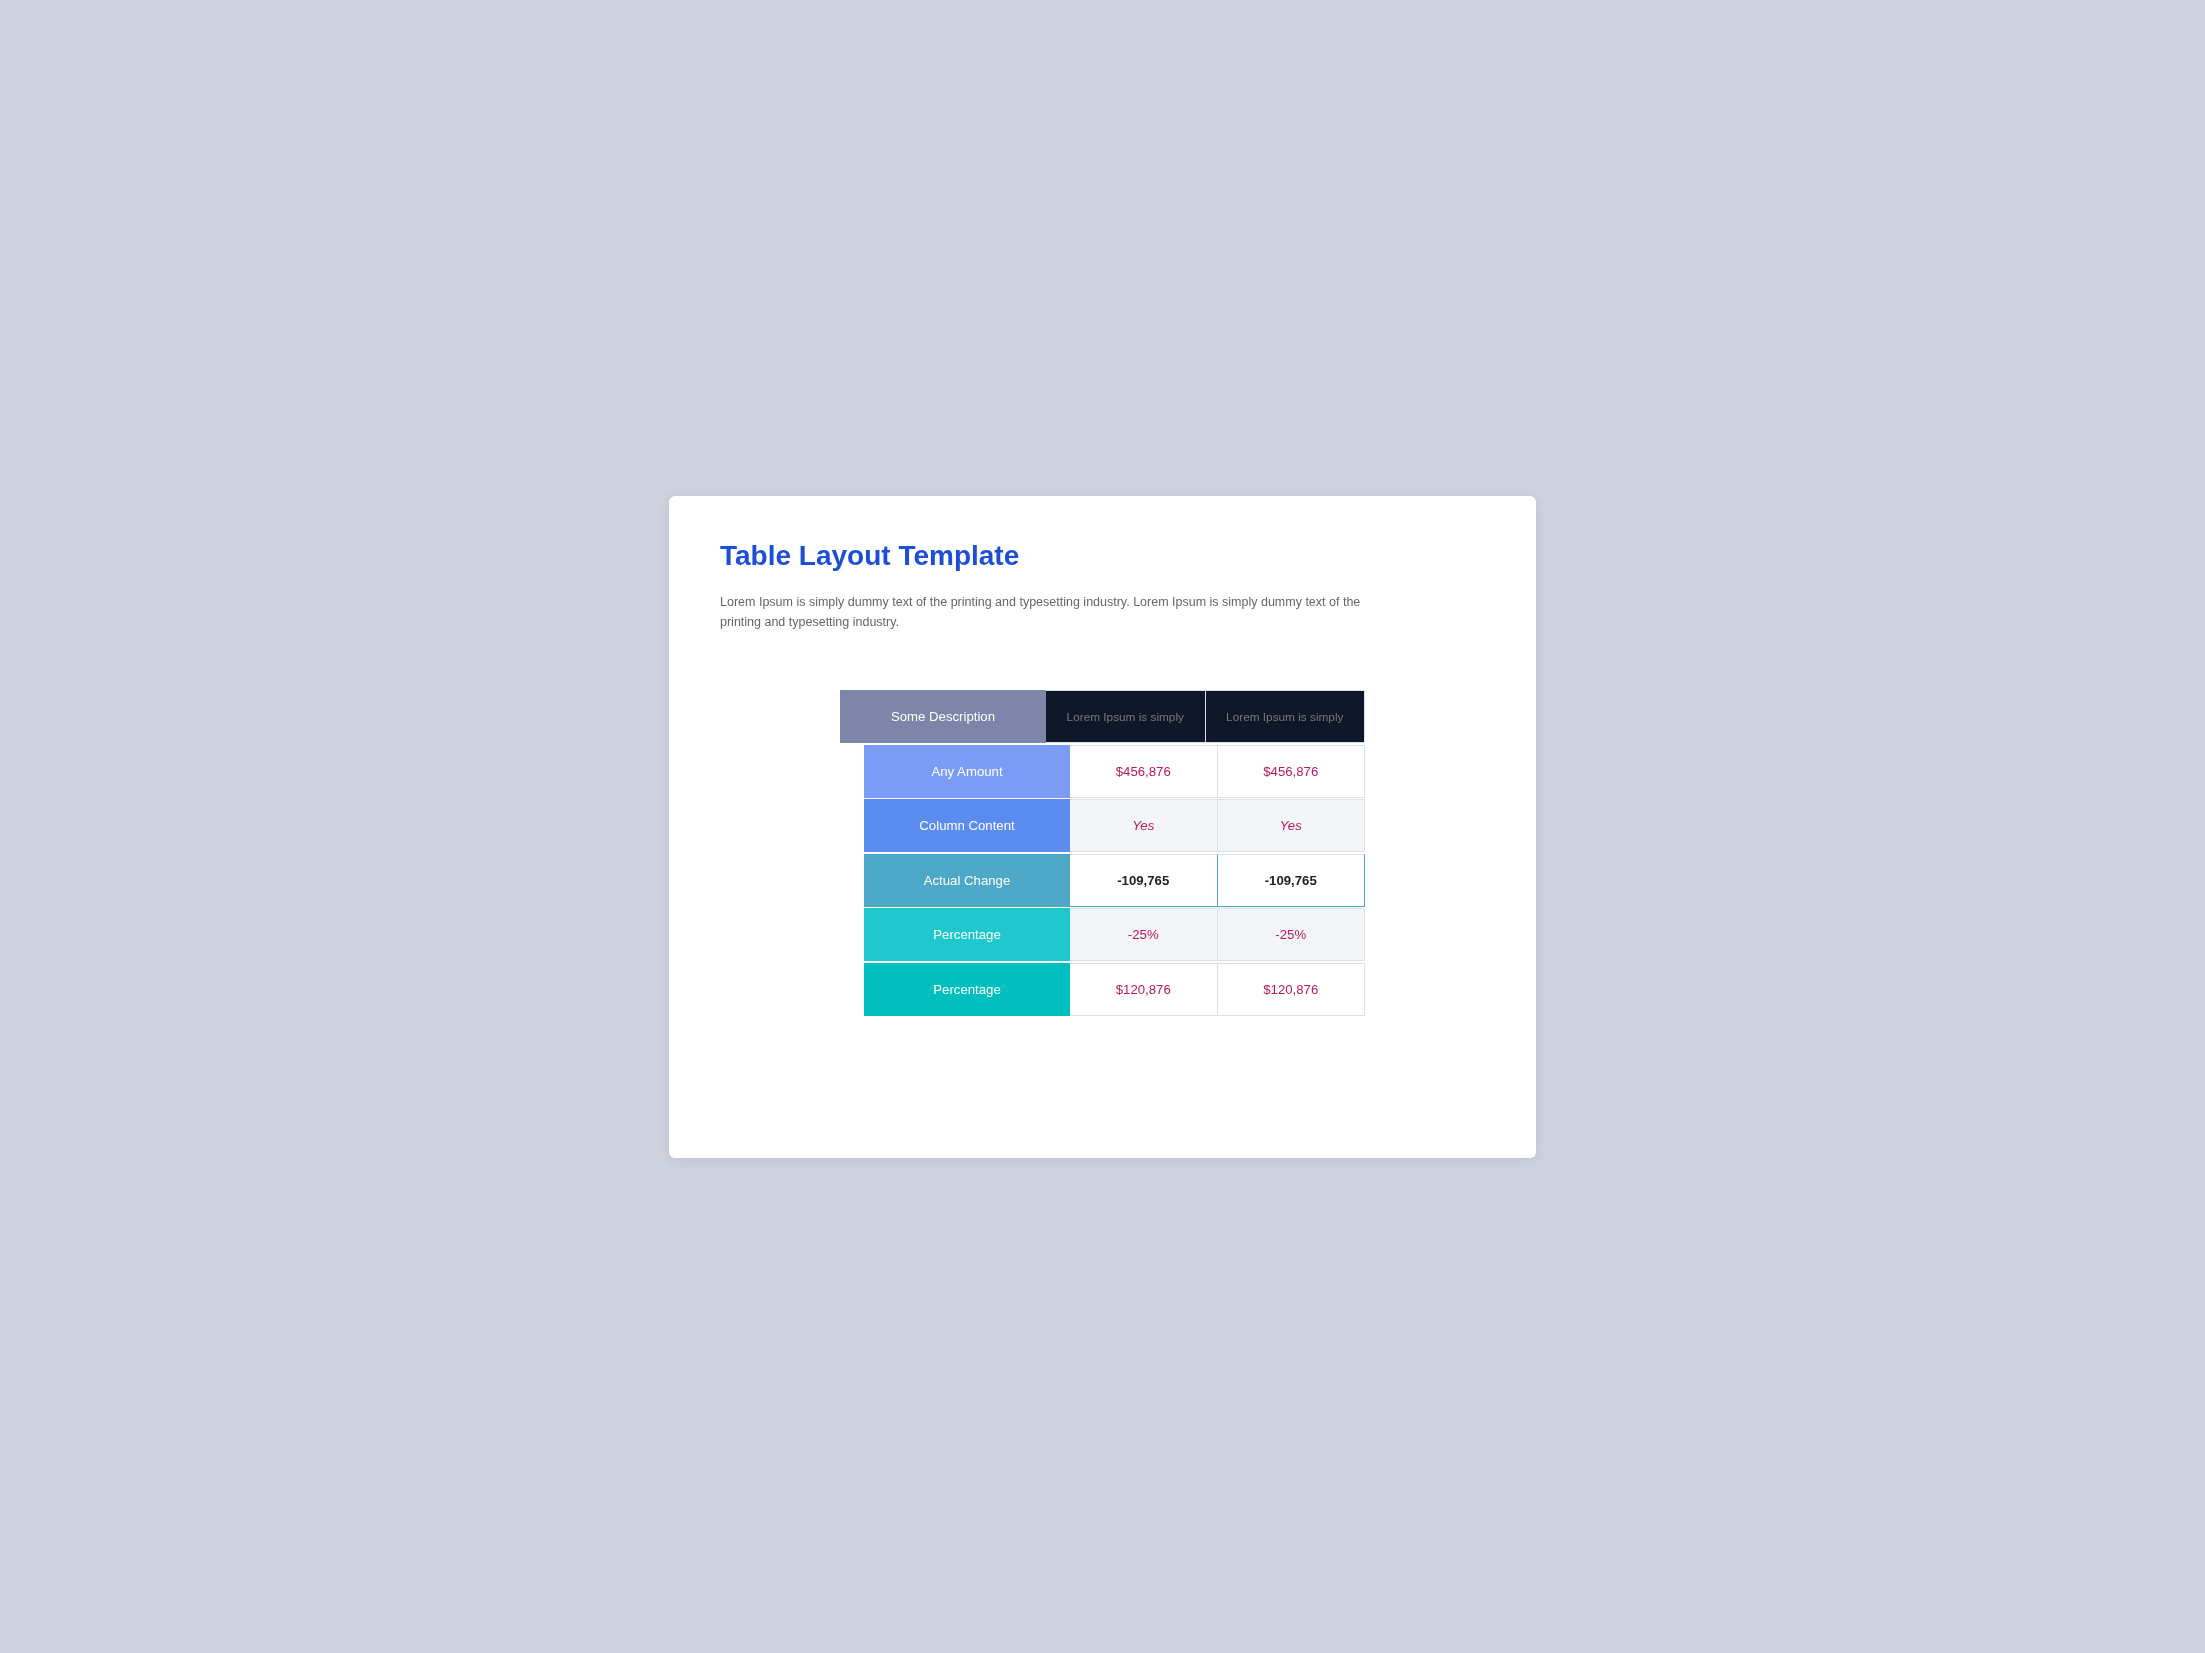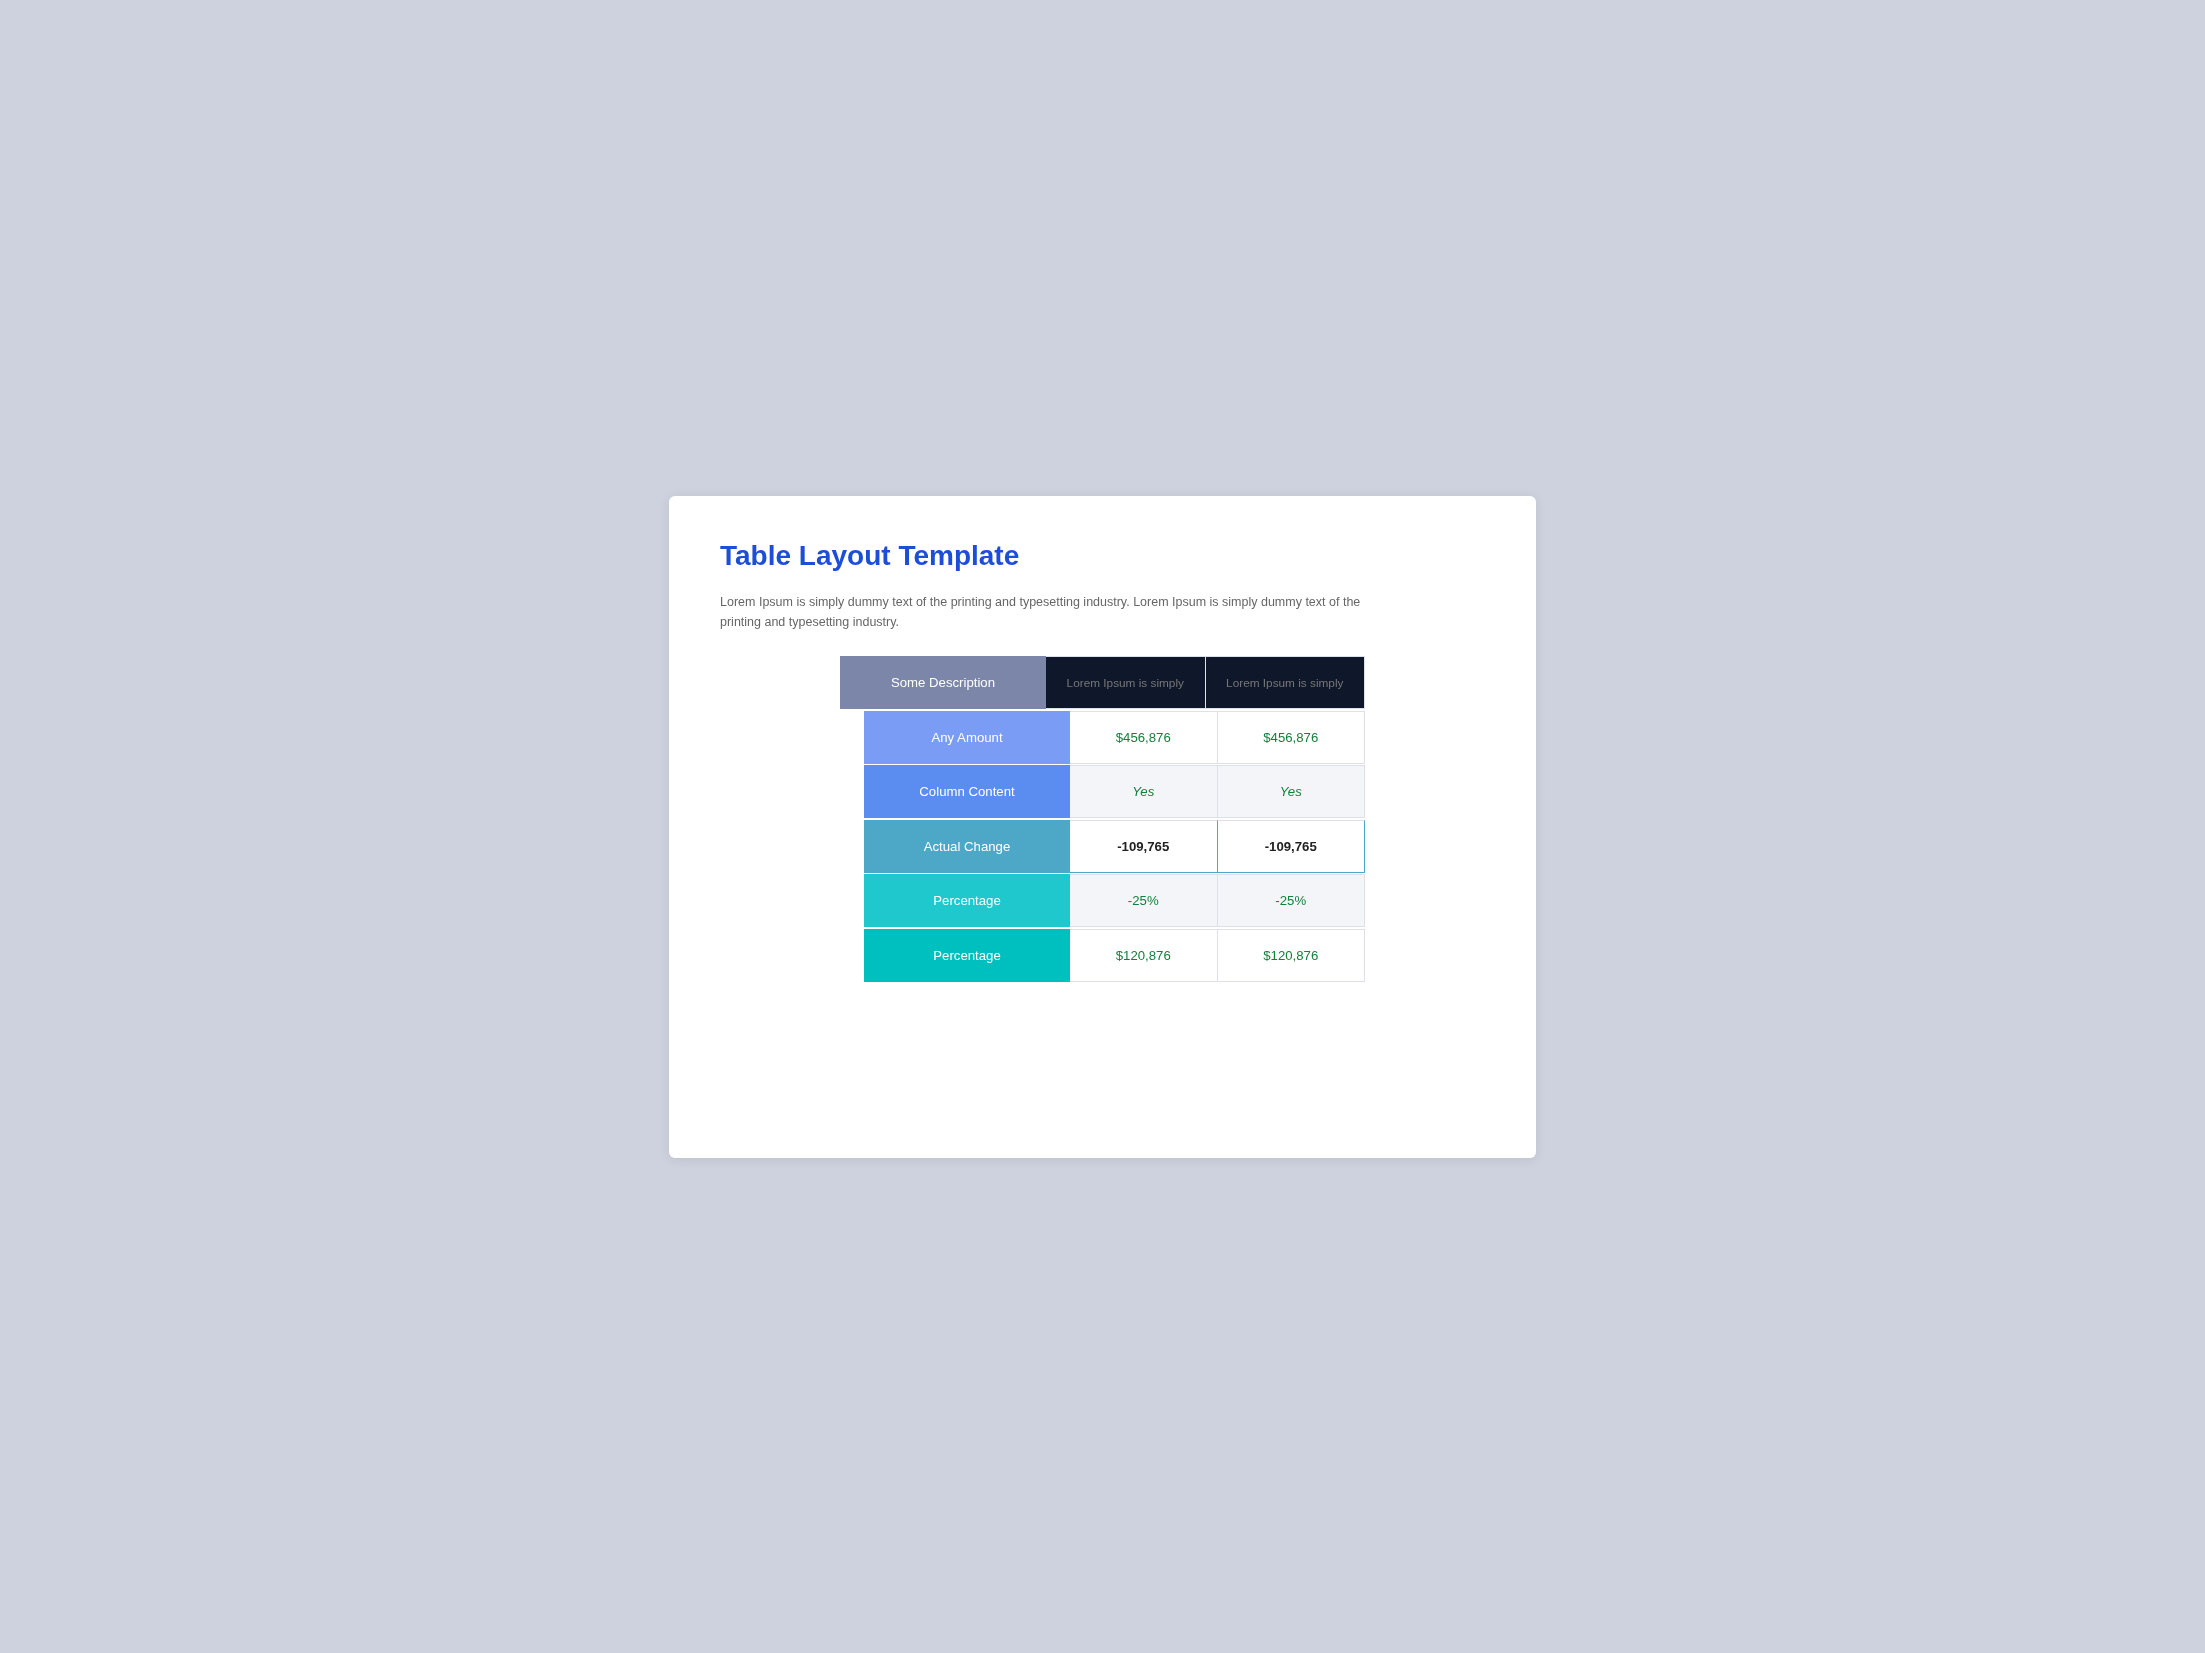--- a/index.html
+++ b/index.html
@@ -22,21 +22,21 @@
     .page-title {
       font-size: 28px;
       font-weight: 800;
       color: #1d4ed8;
       margin-bottom: 20.6px;
     }
     .page-description {
       font-size: 12.5px;
       color: #666;
       line-height: 1.6;
-      margin-bottom: 24px;
+      margin-bottom: 58px;
       max-width: 662px;
     }
     .table-container {
       margin: 0 auto;
       width: 525px;
     }
     .table-row {
       display: flex;
       width: 100%;
     }
@@ -51,21 +51,21 @@
       font-weight: 500;
       flex-shrink: 0;
     }
     .data-cell {
       flex: 1;
       min-height: 53px;
       display: flex;
       align-items: center;
       justify-content: center;
       font-size: 13.2px;
-      color: #15803d;
+      color: #be185d;
       border: 0.7px solid #dde0e8;
       border-left: none;
     }
     .data-cell:first-of-type {
       border-left: 0.7px solid #dde0e8;
     }
     
     .row-1 .label-cell {
       background: #7b86a8;
     }

